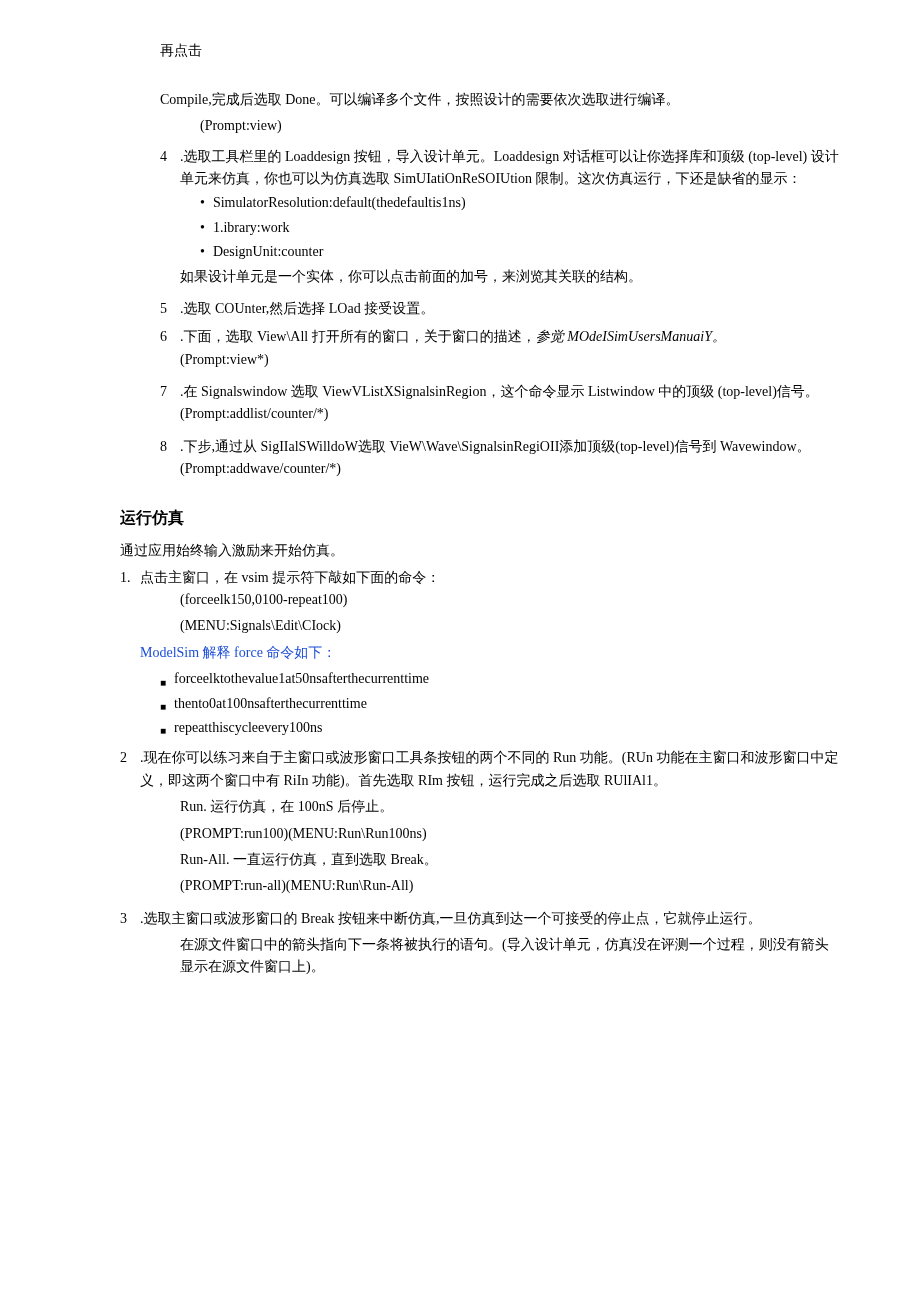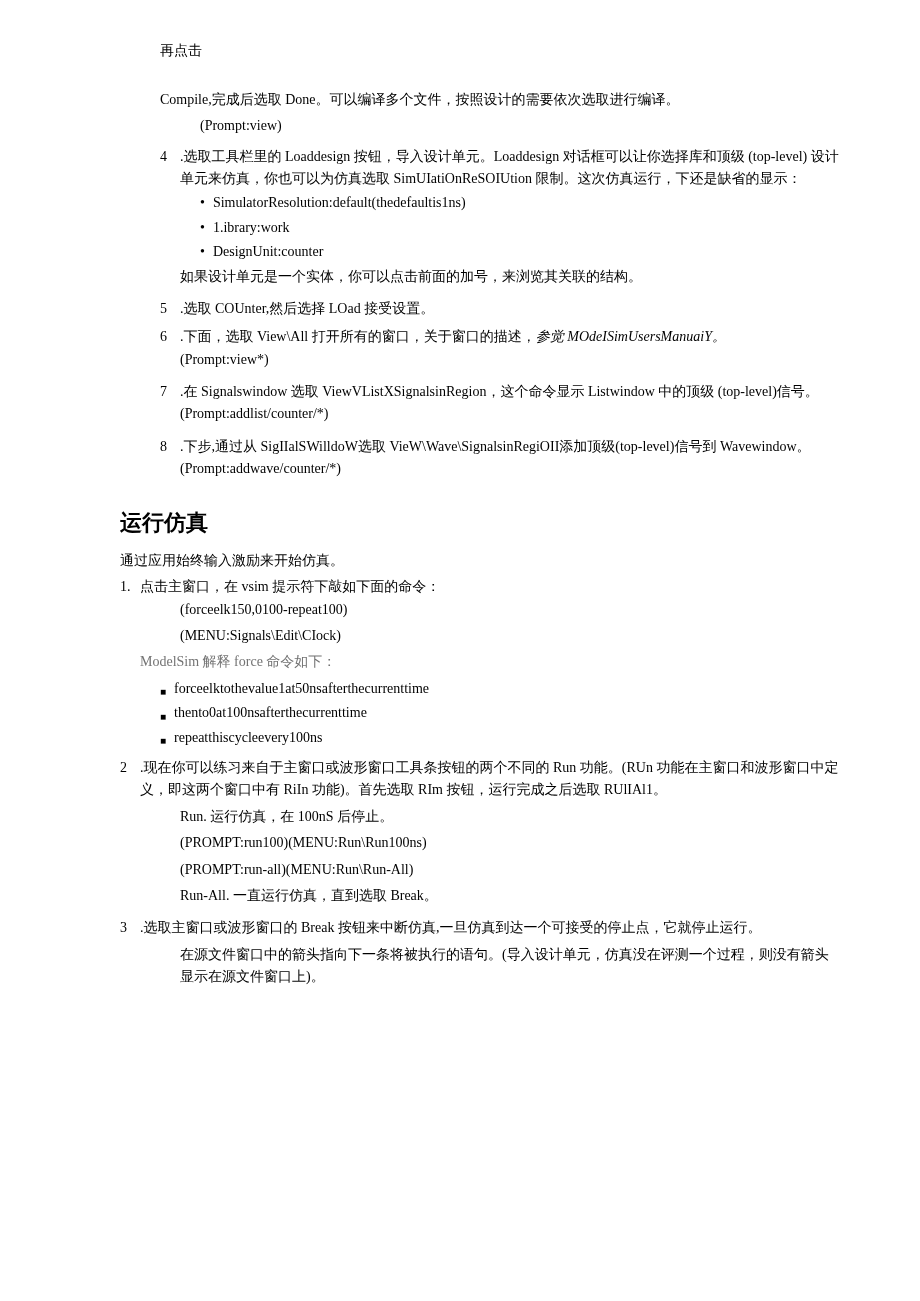--- a/index.html
+++ b/index.html
@@ -61,24 +61,24 @@
       align-items: flex-end;
       margin-bottom: 2px;
     }
     .square-bullet-list li::before {
       content: "■";
       margin-right: 8px;
       font-size: 10px;
       margin-top: 3px;
     }
     .red {
-      color: #737373;
+      color: #1d4ed8;
     }
     .section-header {
-      font-size: 22px;
+      font-size: 16px;
       font-weight: bold;
       margin-top: 20px;
       margin-bottom: 10px;
     }
     p {
       margin-bottom: 4px;
     }
   </style>
 </head>
 <body>
@@ -180,25 +180,25 @@
     <div class="numbered-item">
       <span class="num">2</span>
       <div class="content">
         <p>.现在你可以练习来自于主窗口或波形窗口工具条按钮的两个不同的 Run 功能。(RUn 功能在主窗口和波形窗口中定义，即这两个窗口中有 RiIn 功能)。首先选取 RIm 按钮，运行完成之后选取 RUlIAl1。</p>
         <div class="indent">
           <p>
             <span>Run.</span>
             <span>运行仿真，在 100nS 后停止。</span>
           </p>
           <p>(PROMPT:run100)(MENU:Run\Run100ns)</p>
-          <p>(PROMPT:run-all)(MENU:Run\Run-All)</p>
           <p>
             <span>Run-All.</span>
             <span>一直运行仿真，直到选取 Break。</span>
           </p>
+          <p>(PROMPT:run-all)(MENU:Run\Run-All)</p>
         </div>
       </div>
     </div>
 
     <div class="numbered-item">
       <span class="num">3</span>
       <div class="content">
         <p>.选取主窗口或波形窗口的 Break 按钮来中断仿真,一旦仿真到达一个可接受的停止点，它就停止运行。</p>
         <p class="indent">在源文件窗口中的箭头指向下一条将被执行的语句。(导入设计单元，仿真没在评测一个过程，则没有箭头显示在源文件窗口上)。</p>
       </div>

